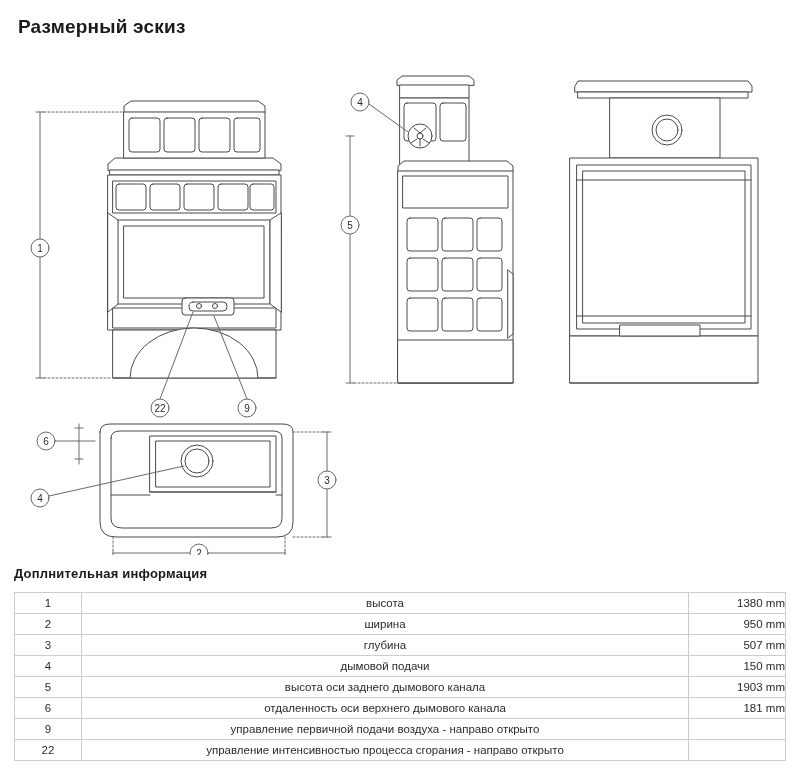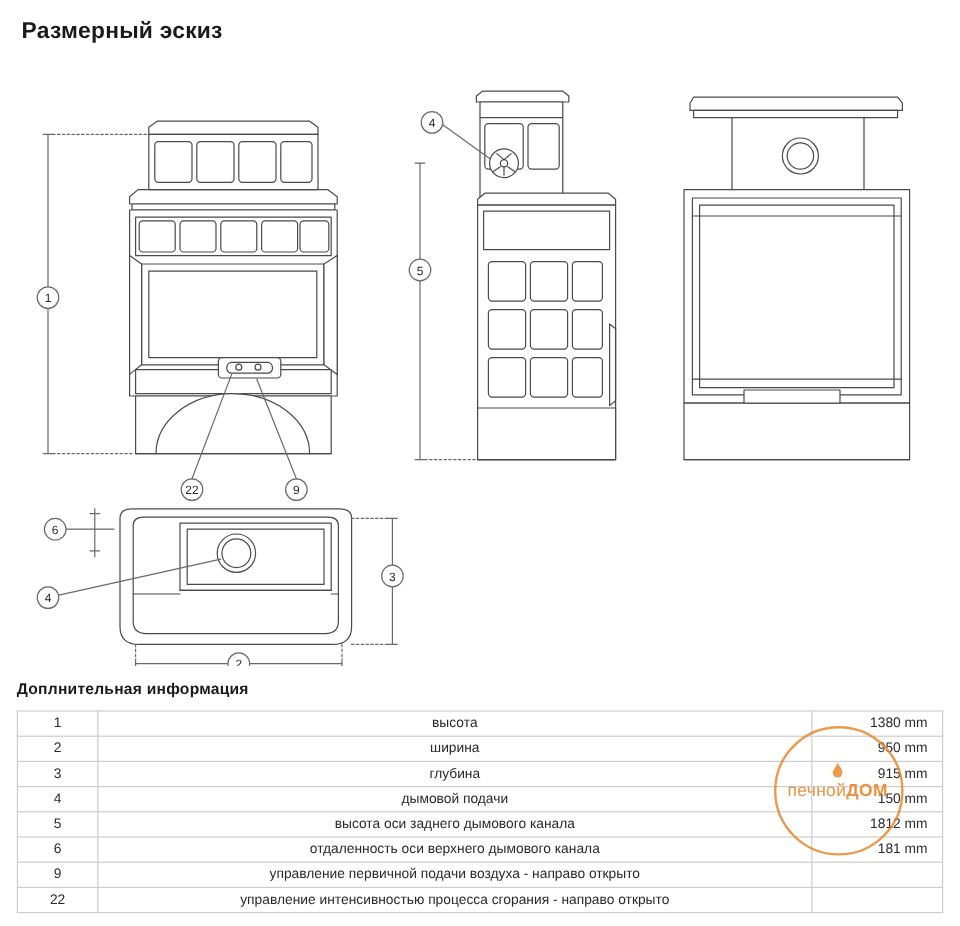--- a/index.html
+++ b/index.html
@@ -69,21 +69,21 @@
     text-align: center;
     color: #2a2a2a;
   }
   .info-table td.desc {
     text-align: center;
     color: #2a2a2a;
   }
   .info-table td.val {
     width: 90px;
     text-align: right;
-    padding-right: 12px;
+    padding-right: 0;
     color: #2a2a2a;
   }
   
   .watermark {
     position: absolute;
     left: 645px;
     top: 605px;
     width: 108px;
     height: 108px;
     pointer-events: none;
@@ -318,51 +318,44 @@
         <td class="val">1380 mm</td>
       </tr>
       <tr>
         <td class="num">2</td>
         <td class="desc">ширина</td>
         <td class="val">950 mm</td>
       </tr>
       <tr>
         <td class="num">3</td>
         <td class="desc">глубина</td>
-        <td class="val">915 mm</td>
+        <td class="val">507 mm</td>
       </tr>
       <tr>
         <td class="num">4</td>
         <td class="desc">дымовой подачи</td>
         <td class="val">150 mm</td>
       </tr>
       <tr>
         <td class="num">5</td>
         <td class="desc">высота оси заднего дымового канала</td>
-        <td class="val">1812 mm</td>
+        <td class="val">1903 mm</td>
       </tr>
       <tr>
         <td class="num">6</td>
         <td class="desc">отдаленность оси верхнего дымового канала</td>
         <td class="val">181 mm</td>
       </tr>
       <tr>
         <td class="num">9</td>
         <td class="desc">управление первичной подачи воздуха - направо открыто</td>
         <td class="val"></td>
       </tr>
       <tr>
         <td class="num">22</td>
         <td class="desc">управление интенсивностью процесса сгорания - направо открыто</td>
         <td class="val"></td>
       </tr>
     </tbody>
   </table>
 
-  <div class="watermark">
-    <div class="wm-circle"></div>
-    <svg class="wm-flame" viewBox="0 0 12 16">
-      <path d="M6 0 C7 4 10 5 10 9 A4 4 0 0 1 2 9 C2 6 5 5 6 0 Z" fill="#e8872b" opacity=".85"></path>
-    </svg>
-    <div class="wm-text"><span>печной</span><b>ДОМ</b></div>
-  </div>
 
 </div>
 
 </body></html>

